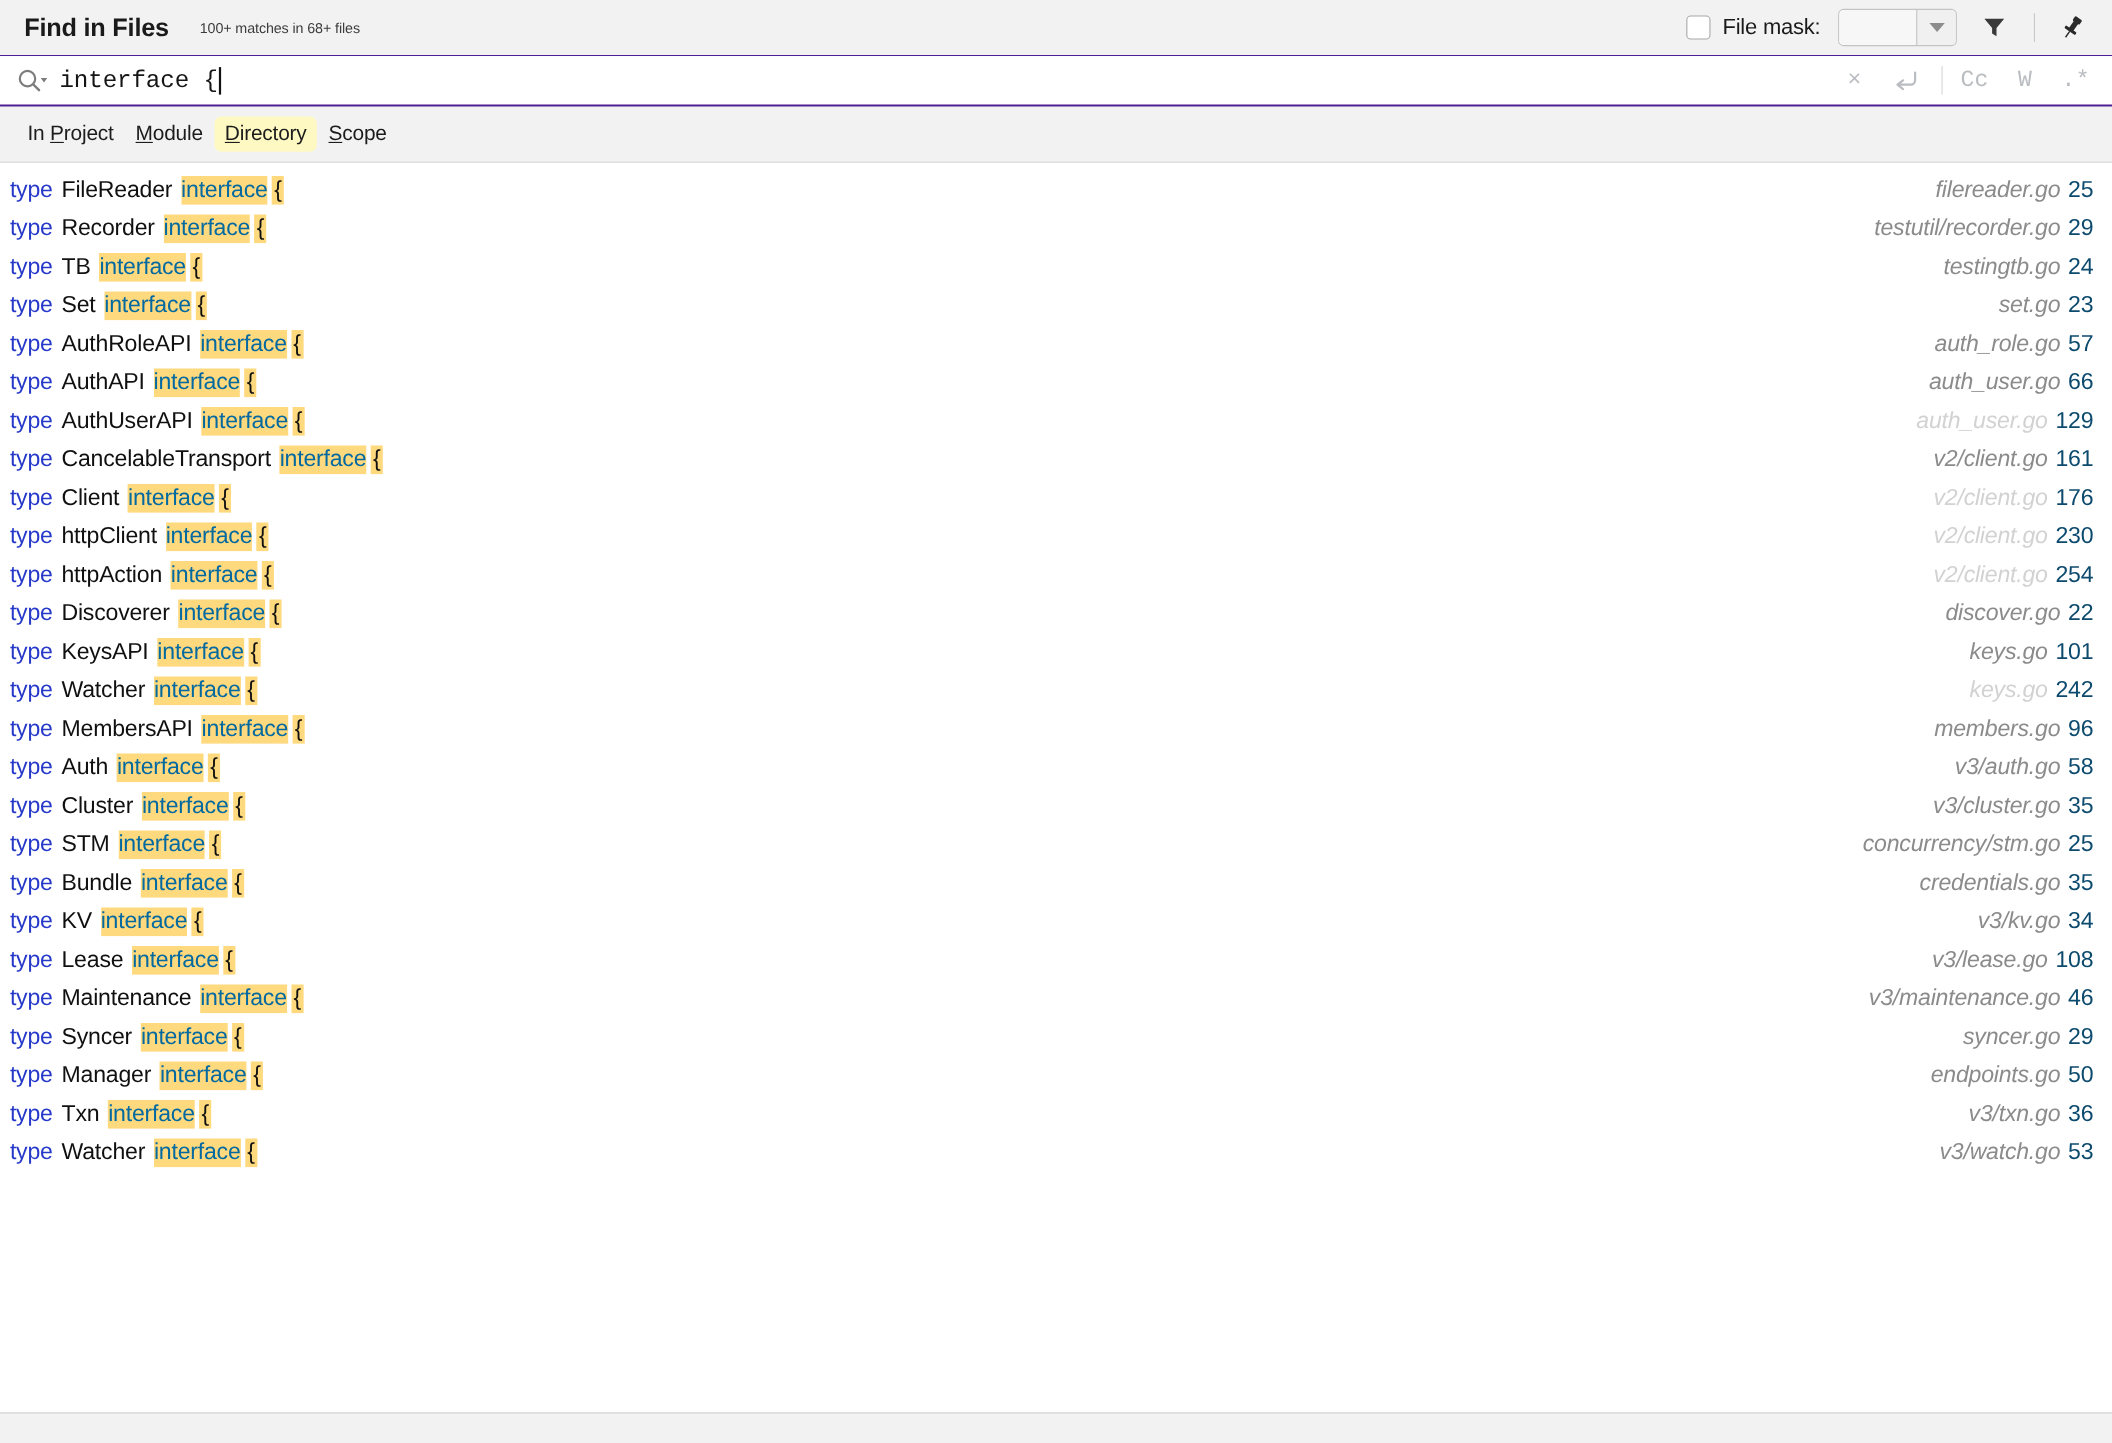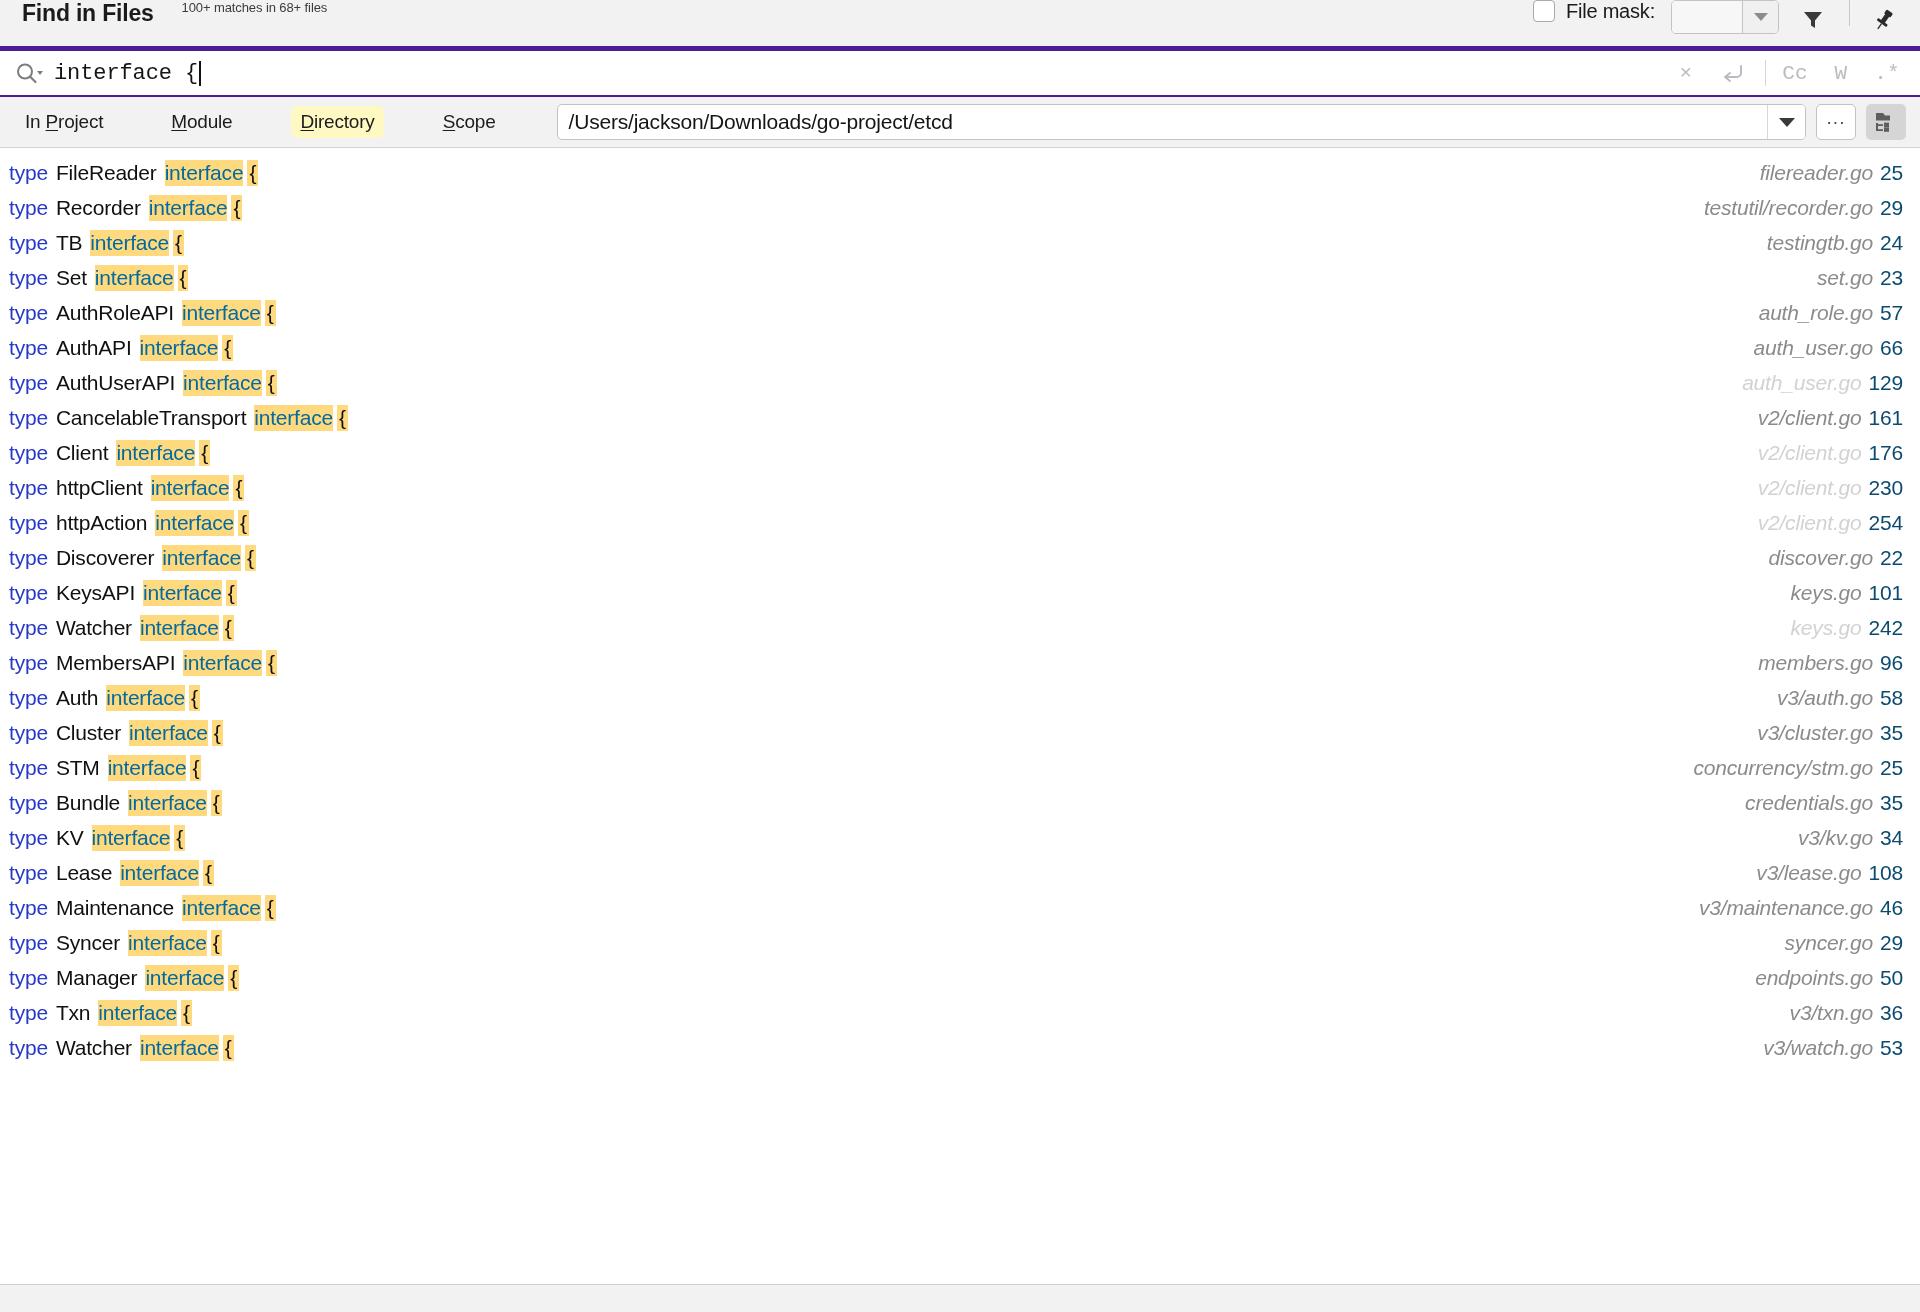--- a/index.html
+++ b/index.html
@@ -16,23 +16,23 @@
     background: #ffffff;
     overflow: hidden;
   }
 
   
   .header {
     height: 51px;
     min-height: 51px;
     background: #f2f2f2;
     display: flex;
-    align-items: flex-start;
+    align-items: center;
     padding: 0 16px 0 22px;
-    border-bottom: 5px solid #4c1d95;
+    border-bottom: 1px solid #4c1d95;
   }
   .title {
     font-size: 23px;
     font-weight: bold;
     color: #1a1a1a;
     letter-spacing: -0.2px;
   }
   .subtitle {
     font-size: 13px;
     color: #3c3c3c;
@@ -134,21 +134,21 @@
   
   .scoperow {
     height: 51px;
     min-height: 51px;
     background: #f2f2f2;
     display: flex;
     align-items: center;
     padding: 0 14px 0 16px;
     border-bottom: 1px solid #d2d2d2;
   }
-  .scope-tabs { display: flex; align-items: flex-start; gap: 48px; }
+  .scope-tabs { display: flex; align-items: flex-start; }
   .scope-tab {
     font-size: 19px;
     color: #1c1c1c;
     padding: 5px 9px;
     border-radius: 6px;
     margin-right: 2px;
     letter-spacing: -0.2px;
     white-space: pre;
   }
   .scope-tab.selected { background: #fef9c3; }
@@ -332,39 +332,20 @@
   </div>
 
   <div class="scoperow">
     <span class="scope-tabs">
       <span class="scope-tab"><span>In </span><u>P</u><span>roject</span></span>
       <span class="scope-tab"><span></span><u>M</u><span>odule</span></span>
       <span class="scope-tab selected"><span></span><u>D</u><span>irectory</span></span>
       <span class="scope-tab"><span></span><u>S</u><span>cope</span></span>
     </span>
 
-    <span class="path-wrap">
-      <span class="path-combo">
-        <span class="path-field">/Users/jackson/Downloads/go-project/etcd</span>
-        <span class="path-arrow">
-          <span class="tri-down-dark"></span>
-        </span>
-      </span>
-      <span class="dots-btn">...</span>
-      <span class="module-btn">
-        <svg width="24" height="22" viewBox="0 0 24 22">
-          <path d="M2 2 H9 L11 4.6 H16 V9.5 H2 Z" fill="#5e5e5e"></path>
-          <rect x="2" y="12" width="2" height="8" fill="#5e5e5e"></rect>
-          <rect x="2" y="13.2" width="7" height="1.8" fill="#5e5e5e"></rect>
-          <rect x="2" y="18.2" width="7" height="1.8" fill="#5e5e5e"></rect>
-          <rect x="10" y="11.6" width="5" height="5" fill="#5e5e5e"></rect>
-          <rect x="10" y="16.8" width="5" height="4" fill="#5e5e5e"></rect>
-        </svg>
-      </span>
-    </span>
   </div>
 
   <div class="results">
 
   <div class="row">
         <span class="row-left">
           <span class="kw">type</span>
           <span class="ident">FileReader</span>
           <span class="hl">interface</span>
           <span class="hl-brace">{</span>

